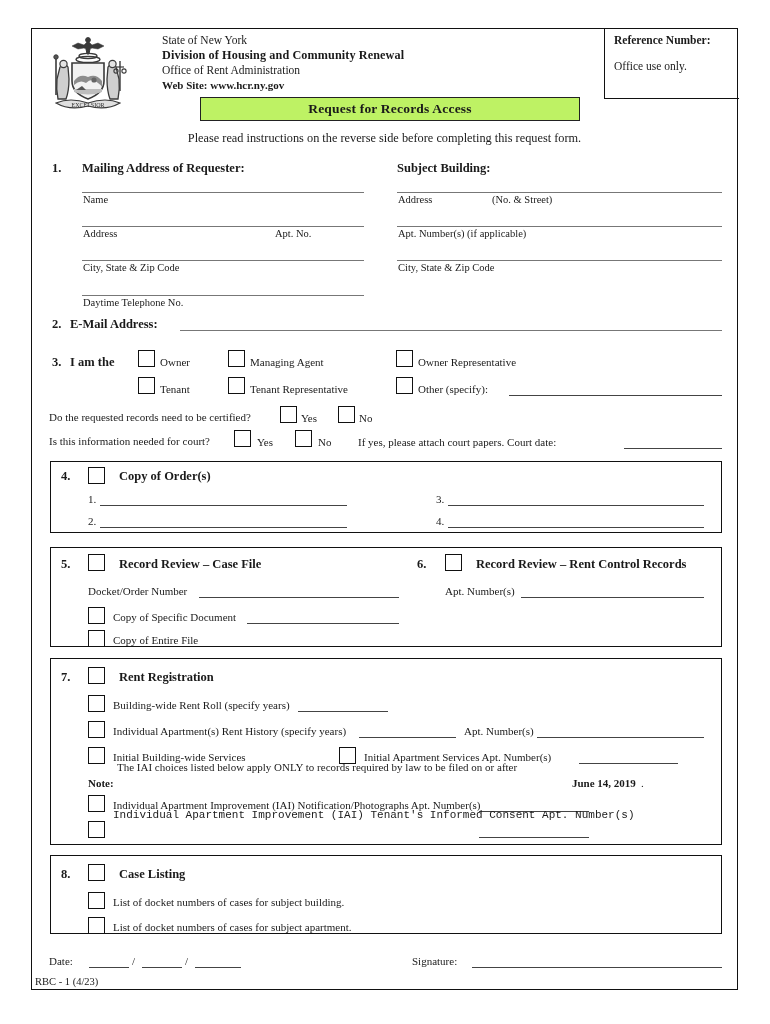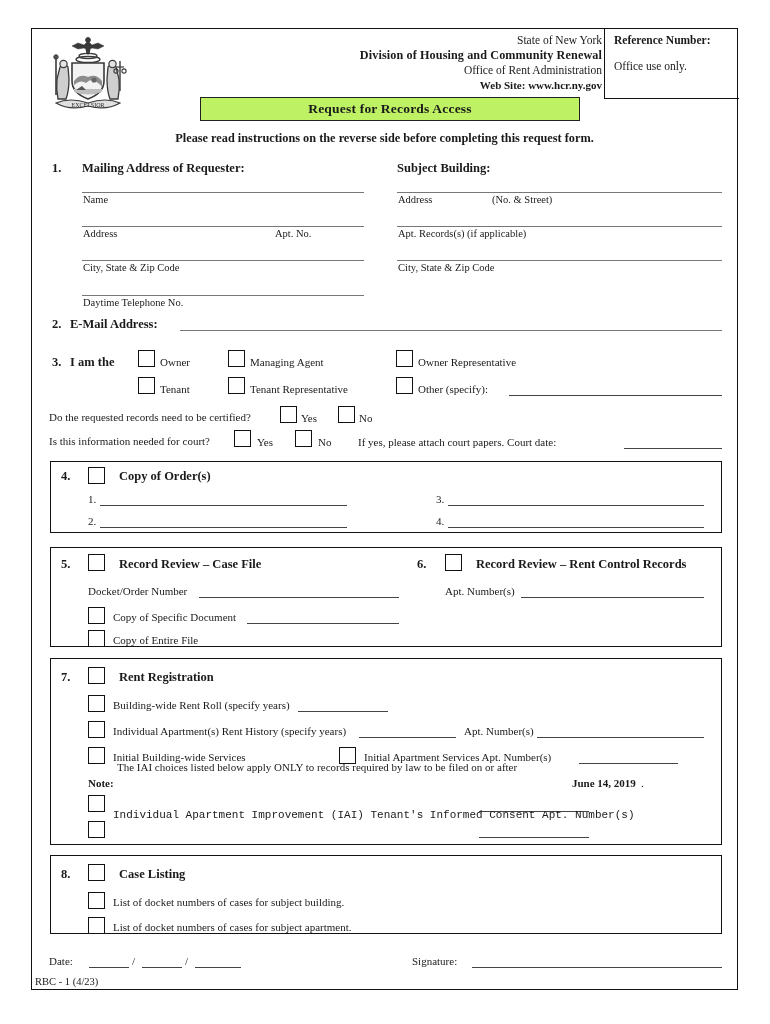--- a/index.html
+++ b/index.html
@@ -39,21 +39,21 @@
     left: 14px;
     top: 4px;
     width: 84px;
     height: 90px;
   }
   .org-block {
     position: absolute;
     left: 130px;
     top: 4px;
     width: 440px;
-    text-align: right;
+    text-align: left;
     line-height: 1.28;
   }
   .org-line1 { font-size: 11.5px; }
   .org-line2 { font-size: 12.2px; font-weight: bold; letter-spacing: .1px; }
   .org-line3 { font-size: 11.5px; }
   .org-line4 { font-size: 11px; font-weight: bold; }
 
   .refbox {
     position: absolute;
     left: 572px;
@@ -82,21 +82,21 @@
     font-weight: bold;
     line-height: 22px;
     letter-spacing: .2px;
   }
   .instruction {
     position: absolute;
     left: 0; top: 102px;
     width: 100%;
     text-align: center;
     font-size: 12.3px;
-    font-weight: bold;
+    font-weight: normal;
   }
 
   
   .sec-num {
     position: absolute;
     font-size: 12.5px;
     font-weight: bold;
   }
   .bold-head {
     position: absolute;
@@ -214,21 +214,21 @@
   <div class="lbl" style="left:51px; top:233px;">City, State &amp; Zip Code</div>
 
   <div class="rule-thin" style="left:50px; top:266px; width:282px;"></div>
   <div class="lbl" style="left:51px; top:268px;">Daytime Telephone No.</div>
 
   <div class="rule-thin" style="left:365px; top:163px; width:325px;"></div>
   <div class="lbl" style="left:366px; top:165px;">Address</div>
   <div class="lbl" style="left:460px; top:165px;">(No. &amp; Street)</div>
 
   <div class="rule-thin" style="left:365px; top:197px; width:325px;"></div>
-  <div class="lbl" style="left:366px; top:199px;">Apt. Records(s) (if applicable)</div>
+  <div class="lbl" style="left:366px; top:199px;">Apt. Number(s) (if applicable)</div>
 
   <div class="rule-thin" style="left:365px; top:231px; width:325px;"></div>
   <div class="lbl" style="left:366px; top:233px;">City, State &amp; Zip Code</div>
 
   <div class="sec-num" style="left:20px; top:288px;">2.</div>
   <div class="bold-head" style="left:38px; top:288px;">E-Mail Address:</div>
   <div class="rule-thin" style="left:148px; top:301px; width:542px;"></div>
 
   <div class="sec-num" style="left:20px; top:326px;">3.</div>
   <div class="bold-head" style="left:38px; top:326px;">I am the</div>
@@ -327,20 +327,21 @@
     <div class="cb" style="left:288px; top:88px;"></div>
     <div class="txt" style="left:313px; top:92px;">Initial Apartment Services  Apt. Number(s)</div>
     <div class="rule" style="left:528px; top:104px; width:99px;"></div>
 
     <div class="txt txt-b" style="left:37px; top:118px;">Note:</div>
     <div class="txt" style="left:66px; top:102px;">The IAI choices listed below apply ONLY to records required by law to be filed on or after</div>
     <div class="txt txt-b" style="left:521px; top:118px;">June 14, 2019</div>
     <div class="txt" style="left:590px; top:118px;">.</div>
 
     <div class="cb" style="left:37px; top:136px;"></div>
+    <div class="txt" style="left:62px; top:140px;">Individual Apartment Improvement (IAI) Notification/Photographs  Apt. Number(s)</div>
     <div class="rule" style="left:428px; top:152px; width:110px;"></div>
 
     <div class="cb" style="left:37px; top:162px;"></div>
     <div class="txt" style="left:62px; top:150px;font-family:Liberation Mono, monospace;">Individual Apartment Improvement (IAI) Tenant's Informed Consent  Apt. Number(s)</div>
     <div class="rule" style="left:428px; top:178px; width:110px;"></div>
   </div>
 
   <div class="box" style="left:18px; top:826px; width:672px; height:79px;">
     <div class="sec-num" style="left:10px; top:11px;">8.</div>
     <div class="cb" style="left:37px; top:8px;"></div>

